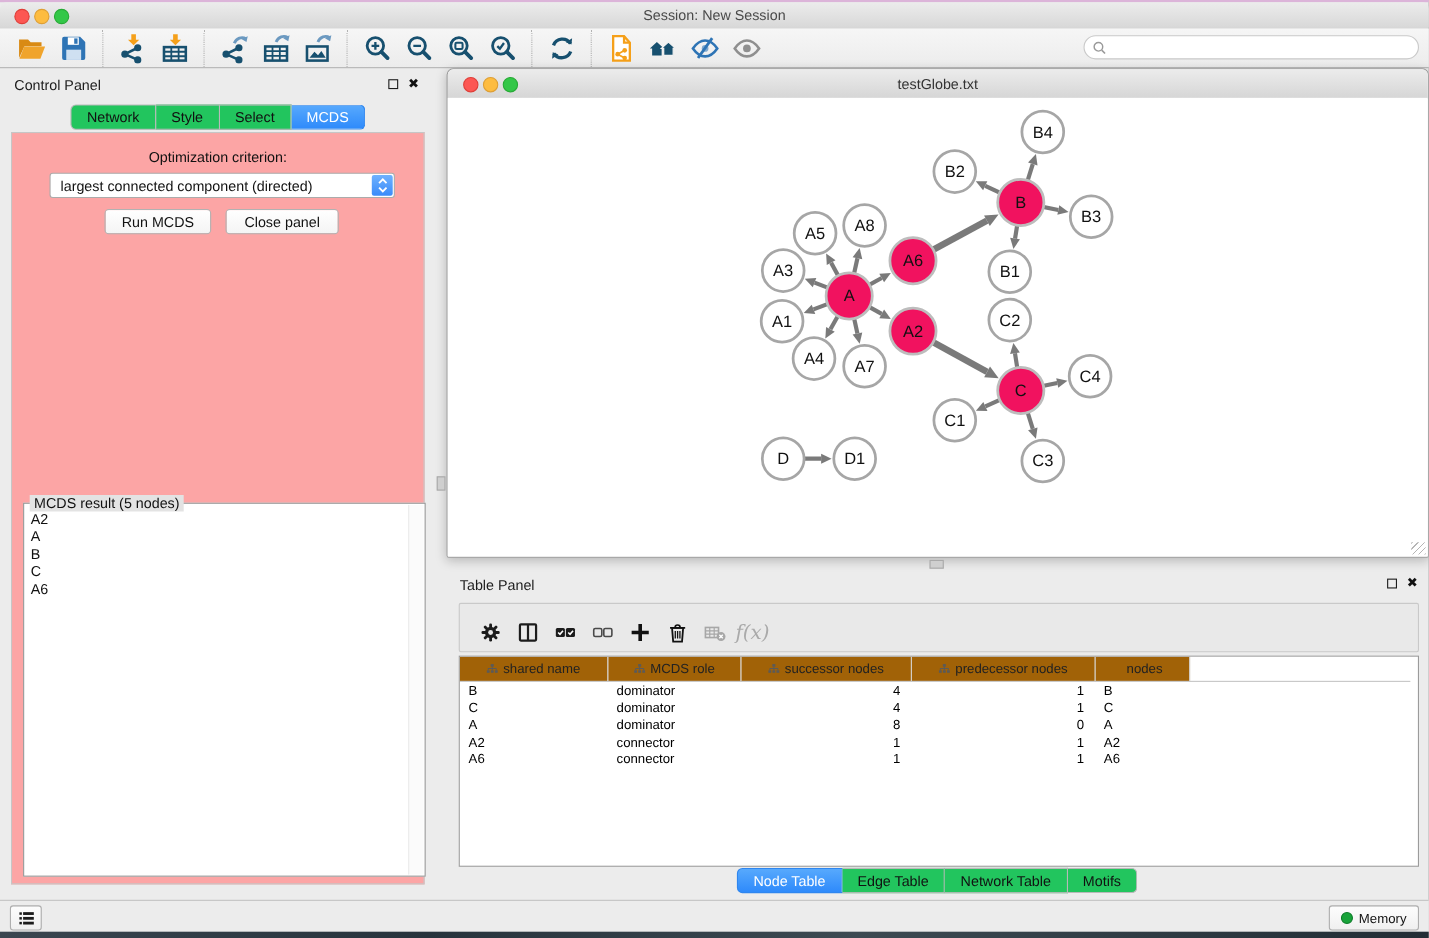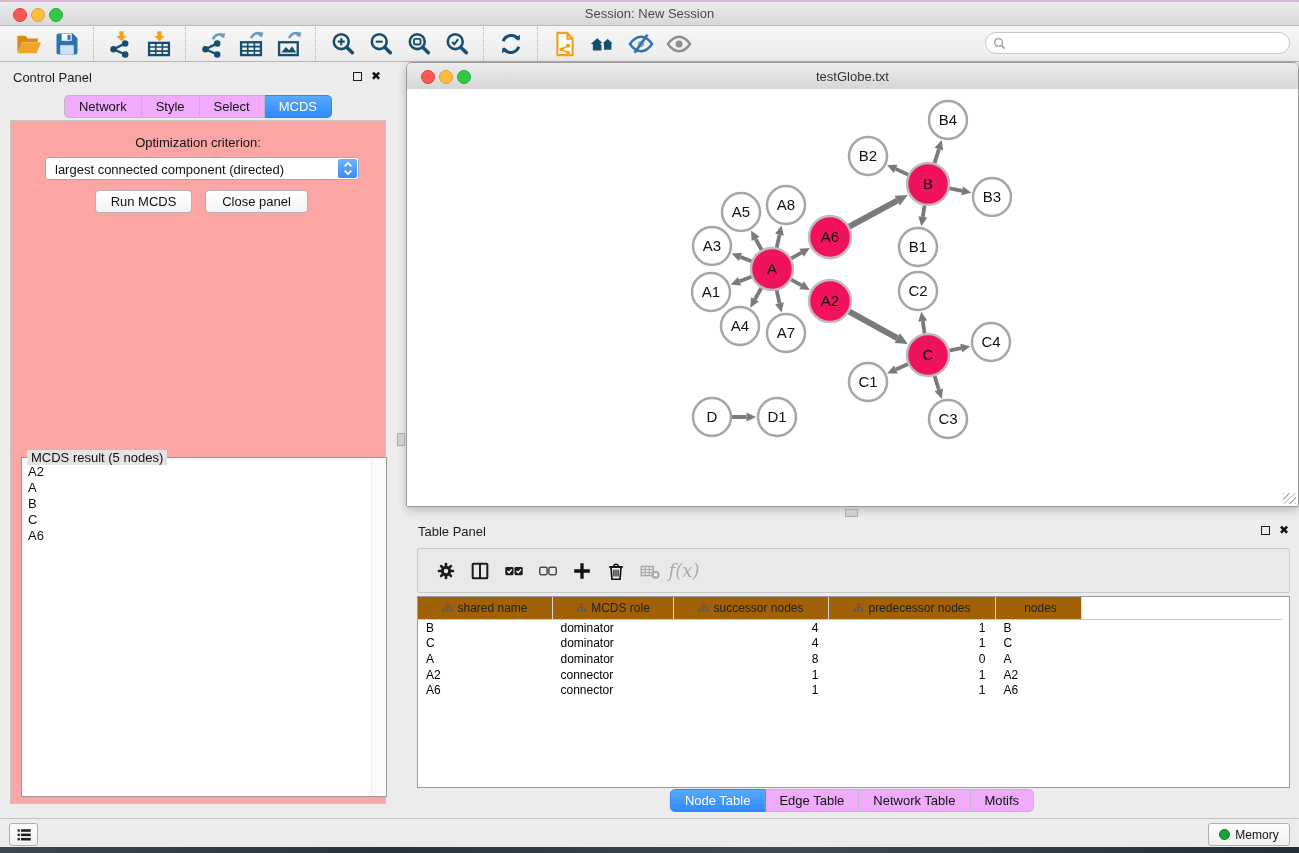--- a/index.html
+++ b/index.html
@@ -32,21 +32,21 @@
               padding-left:7px;}
   #search-box input{border:none;outline:none;flex:1;font-size:12px;background:transparent;
               font-family:inherit;}
   
   #control-panel{position:absolute;left:4px;top:64px;width:388px;height:748px;}
   .panel-head{position:relative;height:26px;}
   .panel-head .ph-title{position:absolute;left:9px;top:6px;font-size:13px;color:#1c1c1c;}
   .float-ic{position:absolute;width:9px;height:9px;border:1.5px solid #1c1c1c;top:8px;box-sizing:border-box;}
   .close-ic{position:absolute;top:5px;font-size:12px;color:#111;font-weight:bold;line-height:14px;}
   #cp-tabs{position:absolute;left:0;right:0;top:31px;display:flex;justify-content:center;}
-  .seg{background:#f0abfc;border:1px solid #b9b9b9;border-left:none;padding:3px 14px;
+  .seg{background:#22c55e;border:1px solid #b9b9b9;border-left:none;padding:3px 14px;
        font-size:13px;color:#111;white-space:nowrap;}
   .seg:first-child{border-left:1px solid #b9b9b9;border-radius:5px 0 0 5px;}
   .seg:last-child{border-radius:0 5px 5px 0;}
   .seg.active{background:linear-gradient(#57a9fd,#2e8afb);border-color:#2f86ef;color:#fff;}
   #cp-content{position:absolute;left:6px;right:6px;top:56px;bottom:8px;background:#fca5a5;
               border:1px solid #c6c6c6;border-radius:0;}
   #opt-label{position:absolute;left:0;right:0;top:14px;text-align:center;font-size:13px;color:#111;}
   #opt-select{position:absolute;left:34px;top:36px;width:314px;height:23px;background:#fff;
               border:1px solid #ababab;border-radius:3px;box-sizing:border-box;}
   #opt-select .sel-text{position:absolute;left:9px;top:4px;font-size:13px;color:#111;white-space:nowrap;}
@@ -77,21 +77,21 @@
   #resize-grip{position:absolute;right:2px;bottom:2px;width:13px;height:11px;
       background:repeating-linear-gradient(135deg,#b5b5b5 0 1px,transparent 1px 4px);}
   .grip{position:absolute;background:#cfcfcf;border:1px solid #a9a9a9;}
   #grip-left{left:397px;top:433px;width:6px;height:11px;}
   #grip-mid{left:845px;top:509px;width:11px;height:6px;}
   
   #table-panel{position:absolute;left:405px;top:518px;width:894px;height:298px;}
   #tp-toolbar{position:absolute;left:12px;right:9px;top:30px;height:45px;background:#e9e9e9;
               border:1px solid #c9c9c9;border-radius:2px;display:flex;align-items:center;
               padding-left:11px;box-sizing:border-box;}
-  .tpbtn{width:34px;height:30px;display:flex;align-items:center;justify-content:center;flex:none;}
+  .tpbtn{width:34px;height:30px;display:flex;align-items:flex-end;justify-content:center;flex:none;}
   .tpbtn svg{width:22px;height:22px;}
   .fx{font-family:"DejaVu Serif","Liberation Serif",serif;font-style:italic;font-size:18px;color:#aaa;}
   #nt-wrap{position:absolute;left:12px;right:9px;top:78px;height:190px;background:#fff;
            border:1px solid #9b9b9b;overflow:hidden;}
   #node-table{border-collapse:collapse;table-layout:fixed;}
   #node-table th{height:22px;background:#a16207;border-right:1px solid #d8d8d8;
            border-bottom:1px solid #c9c9c9;font-weight:normal;font-size:12px;color:#222;padding:0;}
   #node-table th.filler{background:#fff;border-right:none;}
   .thc{display:flex;align-items:center;justify-content:center;}
   .thc span{margin-left:4px;}

